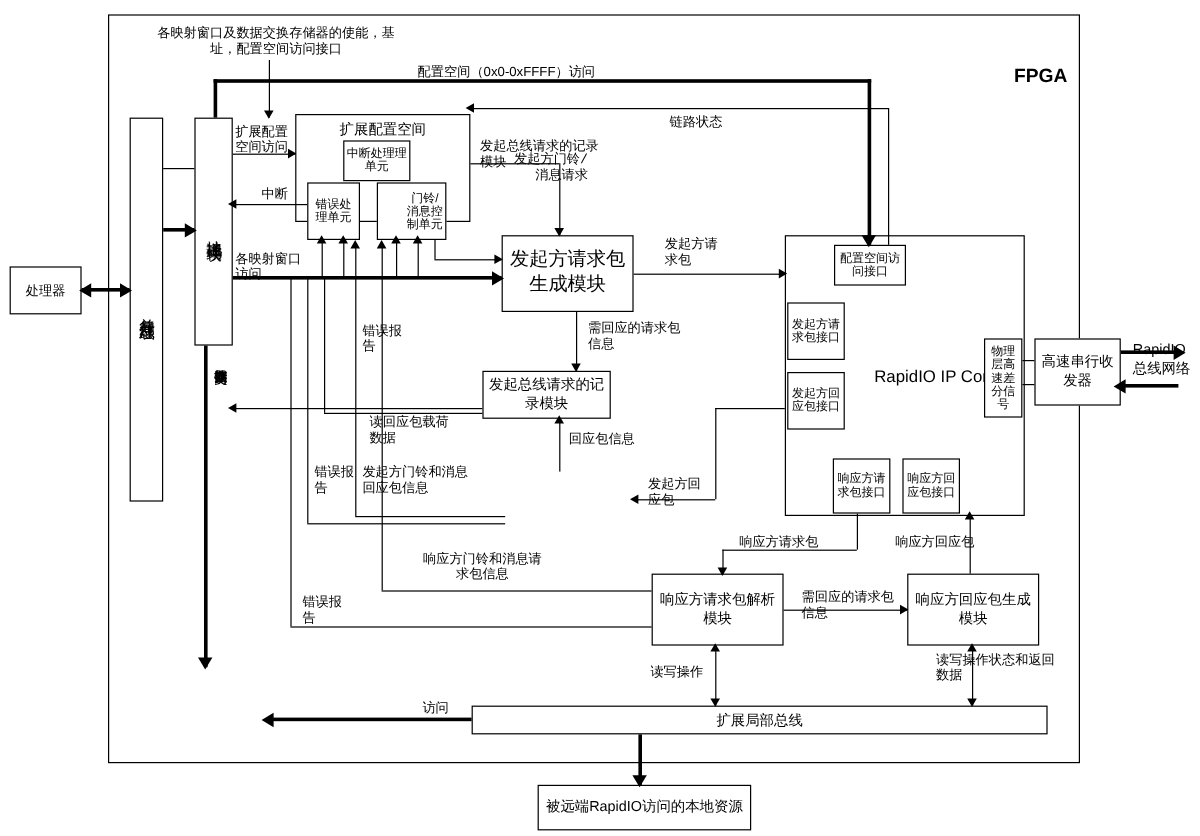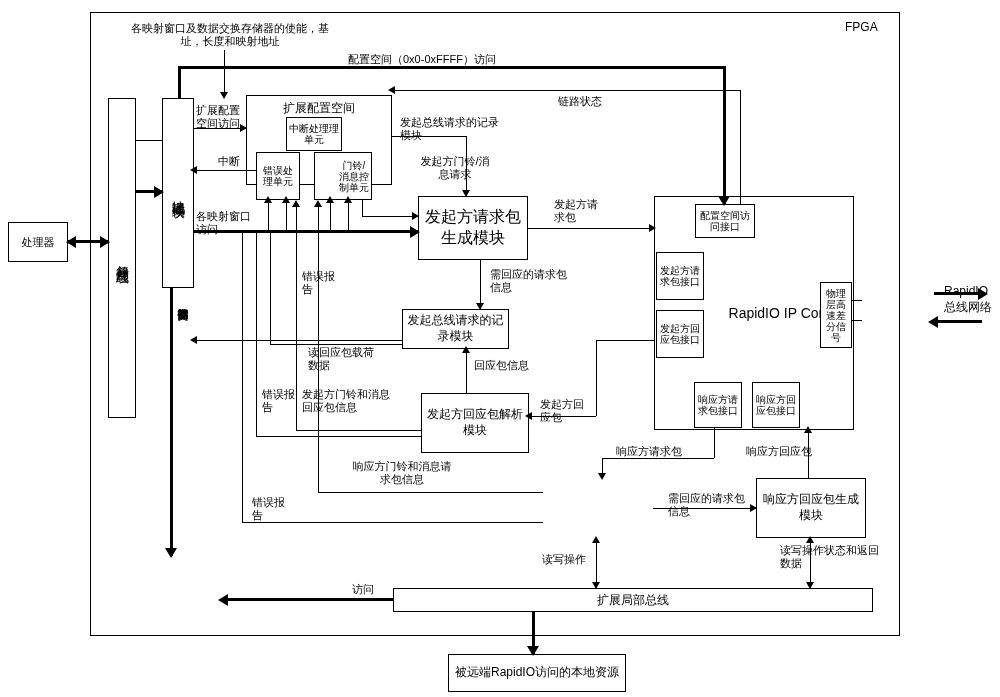--- a/index.html
+++ b/index.html
@@ -98,22 +98,23 @@
 }
 .arrow-db {
   position: absolute;
   width: 0; height: 0;
   border-left: 6px solid transparent;
   border-right: 6px solid transparent;
   border-top: 10px solid #000;
 }
 .fpga-label {
   position: absolute;
-  font-size: 12px;
-  font-weight: normal;
+  font-size: 16px;
+  font-weight: bold;
+  margin-top: 35px;
 }
 </style>
 </head>
 <body>
 
 <div class="canvas">
 
   <div class="fpga-border" style="left:90px; top:12px; width:810px; height:624px;"></div>
   <div class="fpga-label" style="left:845px; top:20px;">FPGA</div>
 
@@ -146,24 +147,24 @@
   </div>
 
   <div class="box" style="left:418px; top:196px; width:110px; height:64px; font-size:16px; line-height:1.3;">
     <span>发起方请求包生成模块</span>
   </div>
 
   <div class="box" style="left:402px; top:309px; width:107px; height:40px; font-size:12px; line-height:1.3;">
     <span>发起总线请求的记录模块</span>
   </div>
 
-  <div class="box" style="left:421px; top:393px; width:108px; height:60px; font-size:12px; line-height:1.3;">
-    <span>发起方回应包解析模块</span>
-  </div>
-
+
+  <div class="box" style="left:543px; top:478px; width:110px; height:60px; font-size:12px; line-height:1.3;">
+    <span>响应方请求包解析模块</span>
+  </div>
 
   <div class="box" style="left:756px; top:478px; width:110px; height:60px; font-size:12px; line-height:1.3;">
     <span>响应方回应包生成模块</span>
   </div>
 
   <div class="box" style="left:654px; top:196px; width:200px; height:234px; justify-content:flex-end; align-items:center; font-size:14px;">
     <span style="margin-right:20px;">RapidIO IP Core</span>
   </div>
 
   <div class="box" style="left:695px; top:204px; width:60px; height:34px; font-size:10px; line-height:1.1;">
@@ -178,20 +179,23 @@
   <div class="box" style="left:694px; top:382px; width:48px; height:46px; font-size:10px; line-height:1.1;">
     <span>响应方请求包接口</span>
   </div>
   <div class="box" style="left:752px; top:382px; width:48px; height:46px; font-size:10px; line-height:1.1;">
     <span>响应方回应包接口</span>
   </div>
   <div class="box" style="left:820px; top:282px; width:32px; height:66px; font-size:10px; line-height:1.1;">
     <span>物理层高速差分信号</span>
   </div>
 
+  <div class="box" style="left:862px; top:282px; width:72px; height:56px; font-size:12px; line-height:1.3;">
+    <span>高速串行收发器</span>
+  </div>
 
   <div class="label" style="left:944px; top:284px; white-space:normal; width:55px; font-size:12px; line-height:1.3;">
     <span>RapidIO总线网络</span>
   </div>
 
 
   <div class="box" style="left:393px; top:588px; width:480px; height:24px; font-size:12px;">
     <span>扩展局部总线</span>
   </div>
 
@@ -304,32 +308,32 @@
   <div class="line vthin" style="left:596px; top:538px; height:50px;"></div>
   <div class="arrow-d" style="left:592px; top:582px;"></div>
   <div class="arrow-u" style="left:592px; top:536px;"></div>
 
   <div class="line vthin" style="left:810px; top:538px; height:50px;"></div>
   <div class="arrow-u" style="left:806px; top:536px;"></div>
   <div class="arrow-d" style="left:806px; top:582px;"></div>
 
   <div class="line thin" style="left:136px; top:140px; width:26px;"></div>
 
-  <div class="label" style="left:130px; top:22px; white-space:normal; width:200px; text-align:center; line-height:1.2;">各映射窗口及数据交换存储器的使能，基址，长度和映射地址</div>
+  <div class="label" style="left:130px; top:22px; white-space:normal; width:200px; text-align:center; line-height:1.2;">各映射窗口及数据交换存储器的使能，基址，配置空间访问接口</div>
   <div class="line vthin" style="left:224px; top:50px; height:48px;"></div>
   <div class="arrow-d" style="left:220px; top:92px;"></div>
 
   <div class="label" style="left:348px; top:52px;">配置空间（0x0-0xFFFF）访问</div>
   <div class="label" style="left:558px; top:94px;">链路状态</div>
   <div class="label" style="left:196px; top:104px; white-space:normal; width:50px; line-height:1.2;">扩展配置空间访问</div>
   <div class="label" style="left:218px; top:154px;">中断</div>
   <div class="label" style="left:196px; top:210px; white-space:normal; width:62px; line-height:1.2;">各映射窗口访问</div>
   <div class="label vlabel" style="left:175px; top:300px;">数据交换存储器访问</div>
   <div class="label" style="left:400px; top:116px; white-space:normal; width:100px; line-height:1.2;">发起总线请求的记录模块</div>
-  <div class="label" style="left:420px; top:155px; white-space:normal; width:70px; line-height:1.2; text-align:center;">发起方门铃/消息请求</div>
+  <div class="label" style="left:420px; top:128px; white-space:normal; width:70px; line-height:1.2; text-align:right;font-family:Liberation Mono, monospace;">发起方门铃/消息请求</div>
   <div class="label" style="left:554px; top:198px; white-space:normal; width:50px; line-height:1.2;">发起方请求包</div>
   <div class="label" style="left:490px; top:268px; white-space:normal; width:80px; line-height:1.2;">需回应的请求包信息</div>
   <div class="label" style="left:302px; top:270px; white-space:normal; width:36px; line-height:1.2;">错误报告</div>
   <div class="label" style="left:262px; top:388px; white-space:normal; width:36px; line-height:1.2;">错误报告</div>
   <div class="label" style="left:252px; top:496px; white-space:normal; width:36px; line-height:1.2;">错误报告</div>
   <div class="label" style="left:474px; top:358px;">回应包信息</div>
   <div class="label" style="left:308px; top:346px; white-space:normal; width:66px; line-height:1.2;">读回应包载荷数据</div>
   <div class="label" style="left:302px; top:388px; white-space:normal; width:90px; line-height:1.2;">发起方门铃和消息回应包信息</div>
   <div class="label" style="left:540px; top:398px; white-space:normal; width:50px; line-height:1.2;">发起方回应包</div>
   <div class="label" style="left:616px; top:444px;">响应方请求包</div>

